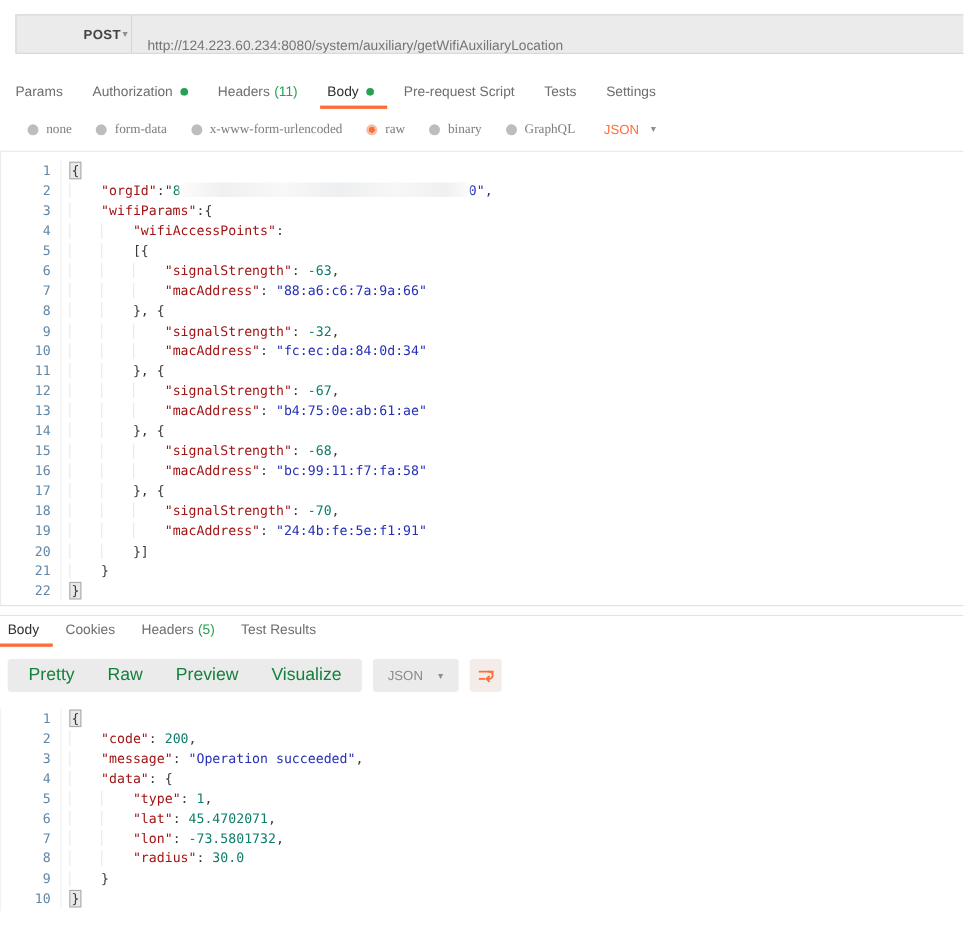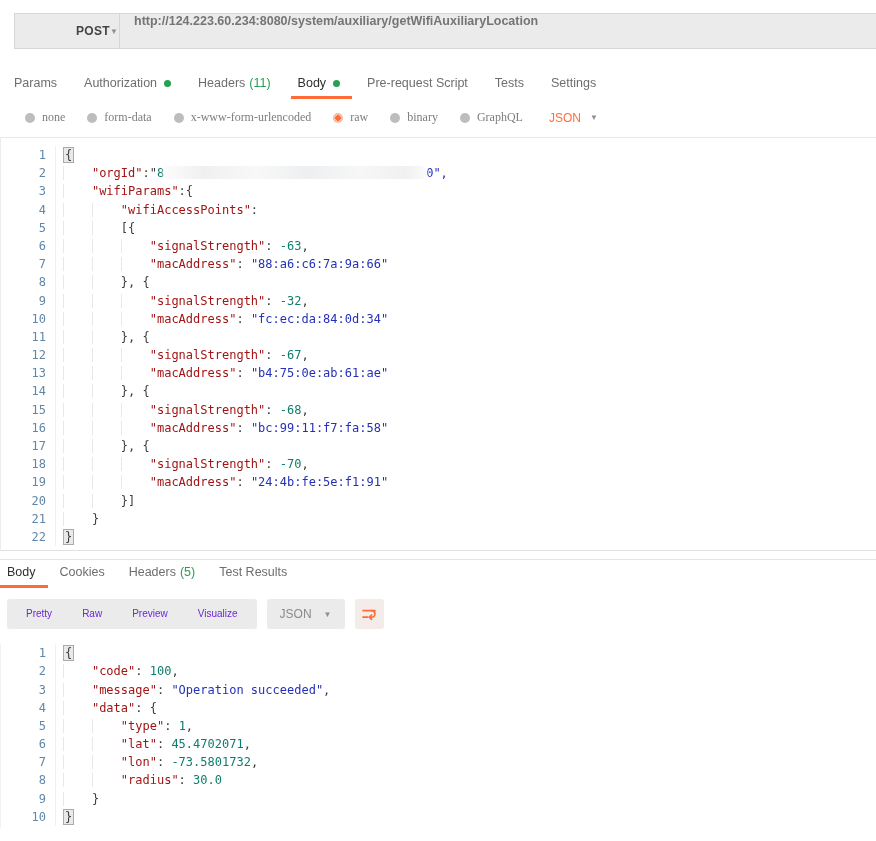--- a/index.html
+++ b/index.html
@@ -12,21 +12,21 @@
   *{margin:0;padding:0;box-sizing:border-box;}
   html,body{width:876px;height:841px;background:#fff;overflow:hidden;
     font-family:"Liberation Sans", sans-serif;}
   
   .urlbar{display:flex;margin:13px 0 0 14px;height:36px;}
   .method-select{width:106px;background:var(--ui-gray);border:1px solid var(--border);
     display:flex;align-items:center;justify-content:space-between;padding:0 13px;cursor:pointer;}
   .method-label{font-size:12px;font-weight:bold;color:#444;letter-spacing:.3px;margin-left:48px;}
   .caret{font-size:8px;color:#8f8f8f;}
   .url-field{flex:1;background:var(--ui-gray);border:1px solid var(--border);border-left:none;border-right:none;
-    display:flex;align-items:flex-start;padding-left:14px;font-size:12.5px;color:#757575;font-weight:bold;}
+    display:flex;align-items:flex-end;padding-left:14px;font-size:12.5px;color:#757575;}
   
   .req-tabs{display:flex;gap:27px;margin:27px 0 0 14px;font-size:12.5px;align-items:flex-end;}
   .tab{position:relative;color:var(--tab-gray);padding-bottom:9px;cursor:pointer;display:flex;align-items:center;}
   .tab.active{color:#2f2f2f;align-items:center;}
   .tab.active::after{content:'';position:absolute;left:-7px;right:-12px;bottom:0;height:3px;background:var(--accent);}
   .dot{width:7px;height:7px;border-radius:50%;background:var(--green);display:inline-block;margin-left:7px;}
   .count{color:var(--green);margin-left:4px;}
   
   .radio-row{display:flex;gap:22px;margin:11px 0 0 25px;font-size:12px;color:#7d7d7d;align-items:center;}
   .radio{display:flex;align-items:center;gap:7px;cursor:pointer;font-family:Liberation Serif, serif;}
@@ -49,21 +49,21 @@
   .ig{background:linear-gradient(#e8e8e8,#e8e8e8) left top/1px 100% no-repeat;}
   .blur-box{display:inline-block;width:262px;height:13px;border-radius:2px;vertical-align:middle;
     transform:translateY(-1px);
     background:linear-gradient(90deg,#fcfcfc 0%,#f0f0f0 15%,#f8f8f8 35%,#edeff1 55%,#f7f7f7 75%,#f0f0f0 92%,#fbfbfb 100%);
     box-shadow:0 0 3px 1px rgba(255,255,255,.9);}
   
   .section-divider{border:none;border-top:1px solid #e4e4e4;margin-top:8px;}
   .resp-tabs{display:flex;gap:24px;margin:5px 0 0 7px;font-size:12.5px;align-items:flex-end;}
   .resp-toolbar{display:flex;gap:10px;margin:11px 0 0 7px;align-items:center;}
   .seg-group{display:flex;background:var(--ui-gray);border-radius:3px;height:30px;align-items:center;padding:0 4px;}
-  .seg{padding:16px 15px;font-size:10px;color:#6d28d9;cursor:pointer;line-height:30px;}
+  .seg{padding:16px 15px;font-size:16px;color:#15803d;cursor:pointer;line-height:30px;}
   .lang-dd{background:var(--ui-gray);border-radius:3px;height:30px;display:flex;align-items:center;
     gap:12px;padding:0 13px;font-size:12px;color:#8a8a8a;cursor:pointer;}
   .wrap-btn{width:29px;height:30px;background:#f3ece9;border-radius:3px;display:flex;
     align-items:center;justify-content:center;cursor:pointer;}
 </style>
 </head>
 <body>
 
 <div class="urlbar">
   <div class="method-select">
@@ -289,21 +289,21 @@
 
 <div class="editor resp-editor" id="resp-editor">
     <div class="code-line">
       <div class="gutter">1</div>
       <div class="gut-pad"></div>
       <div class="code"><span class="brkt">{</span></div>
     </div>
     <div class="code-line">
       <div class="gutter">2</div>
       <div class="gut-pad"></div>
-      <div class="code"><span class="ig">    </span><span class="tk-key">"code"</span>: <span class="tk-num">100</span>,</div>
+      <div class="code"><span class="ig">    </span><span class="tk-key">"code"</span>: <span class="tk-num">200</span>,</div>
     </div>
     <div class="code-line">
       <div class="gutter">3</div>
       <div class="gut-pad"></div>
       <div class="code"><span class="ig">    </span><span class="tk-key">"message"</span>: <span class="tk-str">"Operation succeeded"</span>,</div>
     </div>
     <div class="code-line">
       <div class="gutter">4</div>
       <div class="gut-pad"></div>
       <div class="code"><span class="ig">    </span><span class="tk-key">"data"</span>: {</div>

